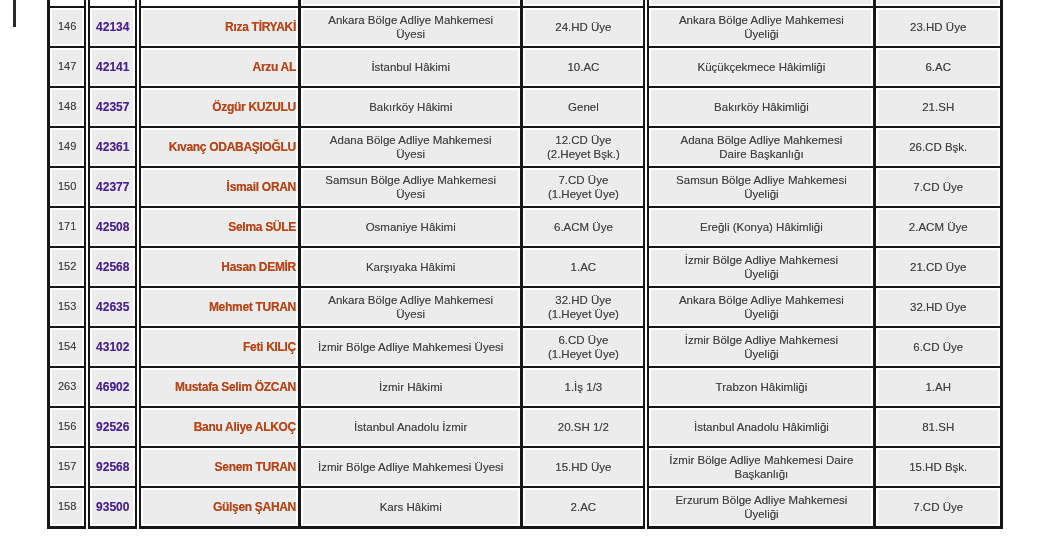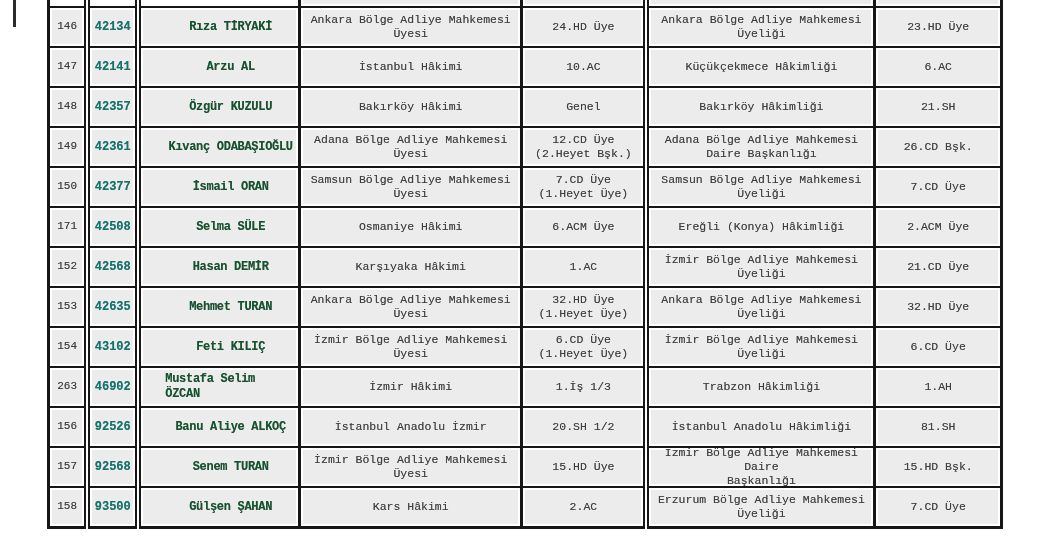--- a/index.html
+++ b/index.html
@@ -1,41 +1,41 @@
 <!DOCTYPE html>
 <html><head>
 <meta charset="utf-8">
 <style>
   html,body{margin:0;padding:0;background:#ffffff;}
   .screen{
     position:relative;width:1051px;height:555px;overflow:hidden;background:#fff;
-    font-family:Liberation Mono, monospace;
+    font-family:Liberation Sans, sans-serif;
     border-radius:14px;
   }
   .stray-line{position:absolute;left:13px;top:0;width:3px;height:27px;background:#2b2b2b;}
   table.main{
     position:absolute;left:47px;top:-31px;
     border-collapse:collapse;table-layout:fixed;width:956px;
     border:3px solid #161616;
   }
   td{border:2px solid #161616;padding:0;height:38px;vertical-align:middle;overflow:hidden;}
   td.c2,td.c3,td.c6{border-left:6px double #161616;}
   td.c4,td.c5,td.c7{border-left:3px solid #161616;}
   tr.ghost-row td{height:34px;}
   .fill{
     margin:2px;height:34px;background:#ececec;
     display:flex;align-items:center;justify-content:center;
     text-align:center;color:#3e3e3e;font-size:11.5px;line-height:1.22;
     white-space:pre-line;text-shadow:0 0 .6px rgba(70,70,70,.55);
   }
   tr.ghost-row .fill{height:30px;}
   td.c1 .fill{font-size:11px;}
-  td.c2 .fill{font-weight:bold;color:#0f766e;font-size:12px;}
-  td.c3 .fill{justify-content:center;text-align:left;padding-left:22px;
-    font-weight:bold;color:#14532d;font-size:12px;letter-spacing:-0.3px;}
+  td.c2 .fill{font-weight:bold;color:#4c1d95;font-size:12px;}
+  td.c3 .fill{justify-content:flex-end;text-align:left;padding-left:22px;
+    font-weight:bold;color:#c2410c;font-size:12px;letter-spacing:-0.3px;}
 </style>
 </head>
 <body>
 
 <div class="screen">
   <div class="stray-line"></div>
   <table class="main">
     <colgroup>
       <col style="width:38px">
         <col style="width:50px">

